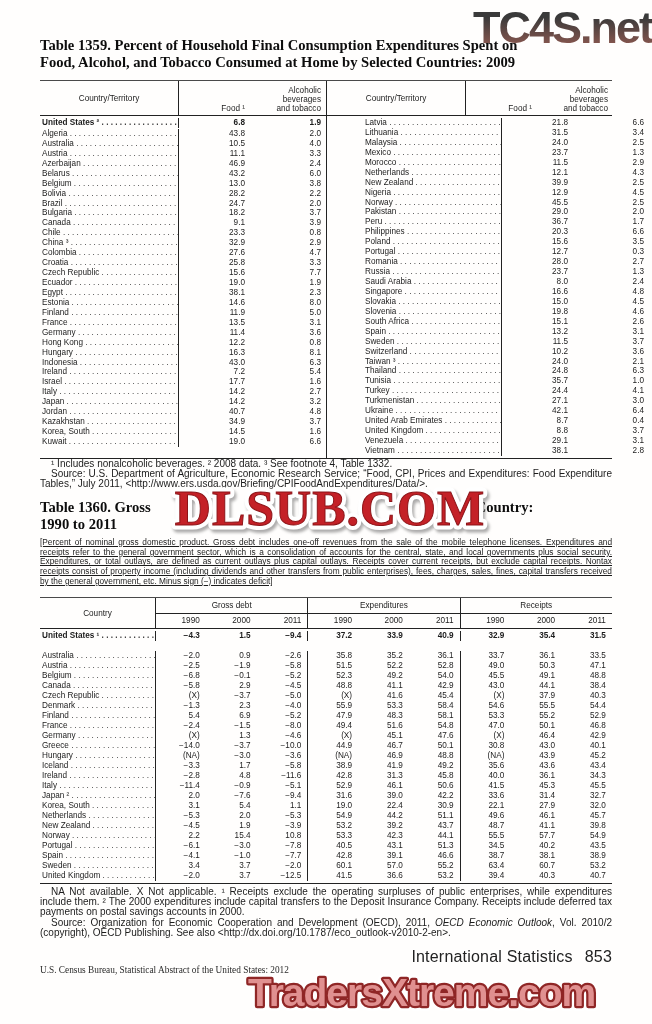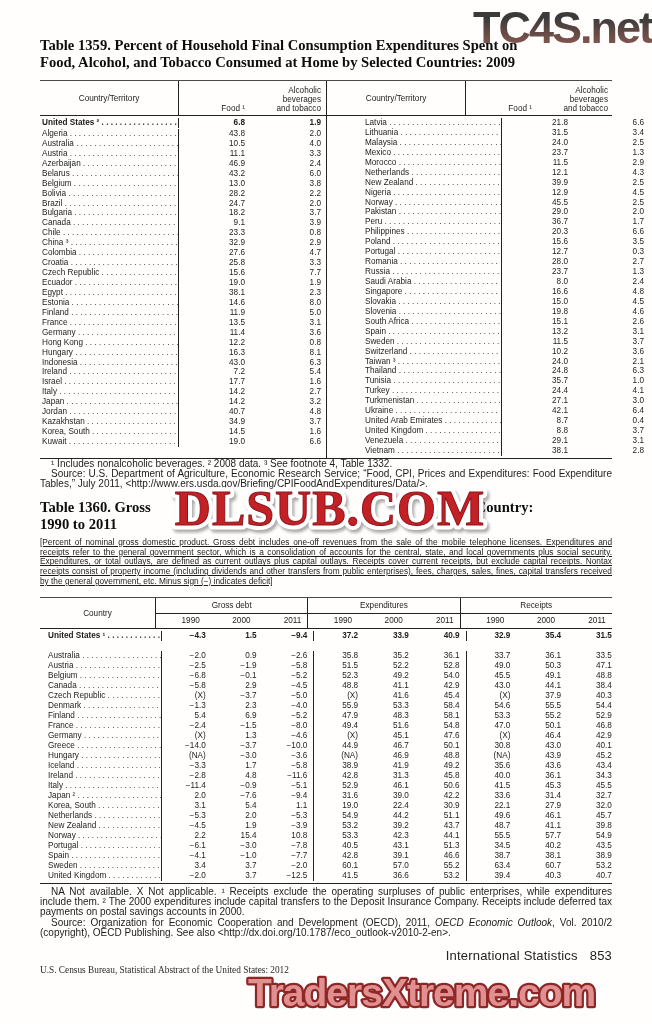--- a/index.html
+++ b/index.html
@@ -38,27 +38,27 @@
   .note{font-size:8.3px;line-height:9.7px;text-align:justify;color:#1c1c1c;text-decoration:underline;}
 
   
   .t60head{display:grid;grid-template-columns:115px repeat(9,50.77px);grid-template-rows:16px 14px;
            border-top:1px solid #4a4a4a;border-bottom:1px solid #222;font-size:8.2px;}
   .h-country{grid-column:1;grid-row:1/3;display:flex;align-items:center;justify-content:center;}
   .h-group{text-align:center;border-left:1px solid #222;border-bottom:1px solid #222;line-height:15px;}
   .h-year{text-align:right;padding-right:6px;line-height:13px;}
   .h-year.gl{border-left:1px solid #222;}
   .t60body{border-bottom:1px solid #222;padding:2px 0;}
-  .trow60{display:grid;grid-template-columns:115px repeat(9,50.77px);height:10px;line-height:10px;font-size:8.2px;margin-left:6px;}
+  .trow60{display:grid;grid-template-columns:115px repeat(9,50.77px);height:10px;line-height:10px;font-size:8.2px;}
   #t60-rows .trow60:nth-child(2){margin-top:10px;}
   .v60{text-align:right;padding-right:6px;}
   .v60.gl{border-left:1px solid #222;}
 
   
-  .foot-right{font-size:13px;color:#222;letter-spacing:.2px;}
+  .foot-right{font-size:16px;color:#222;letter-spacing:.2px;}
   .foot-right .pg{margin-left:12px;}
   .foot-left{font-size:9.3px;color:#2a2a2a;font-family:"Liberation Serif",serif;}
 
   
   .wm{pointer-events:none;}
   svg text{font-family:"Liberation Sans",sans-serif;}
   svg .serifwm{font-family:"Liberation Serif",serif;}
 </style>
 </head>
 <body>

